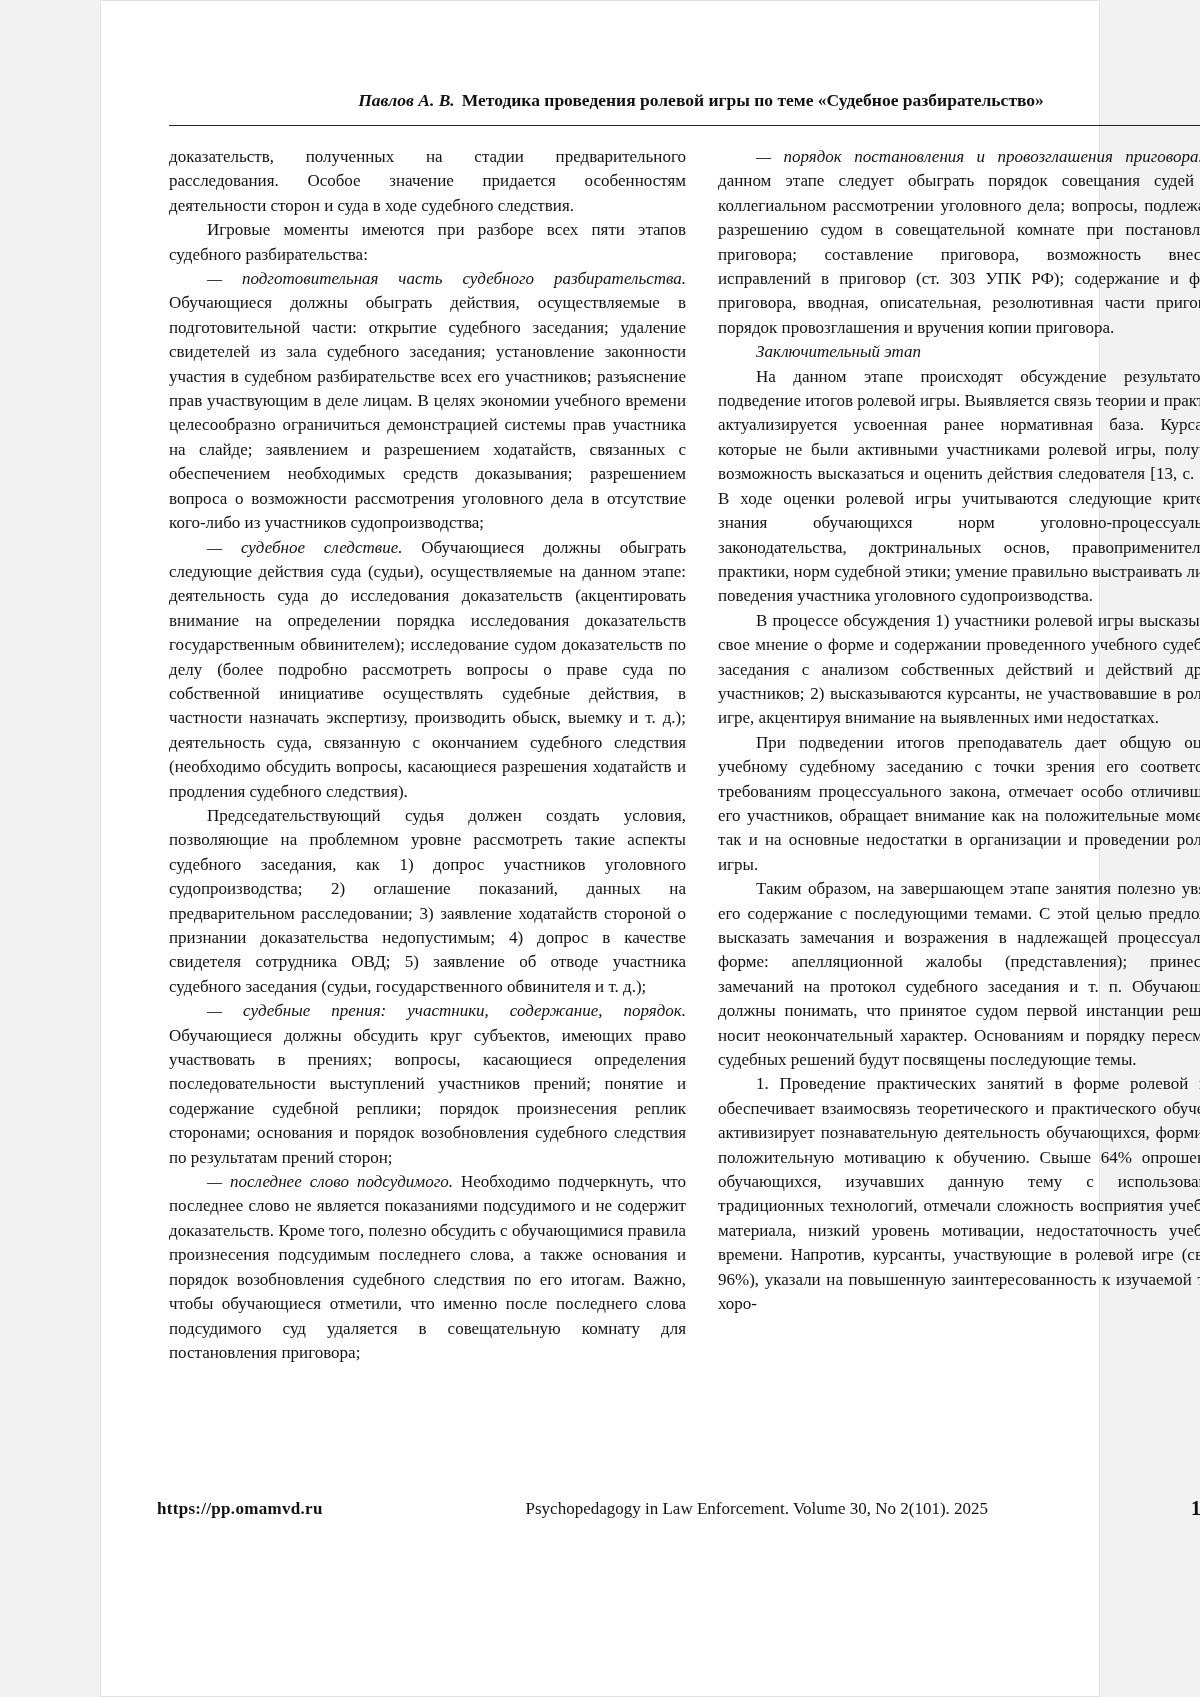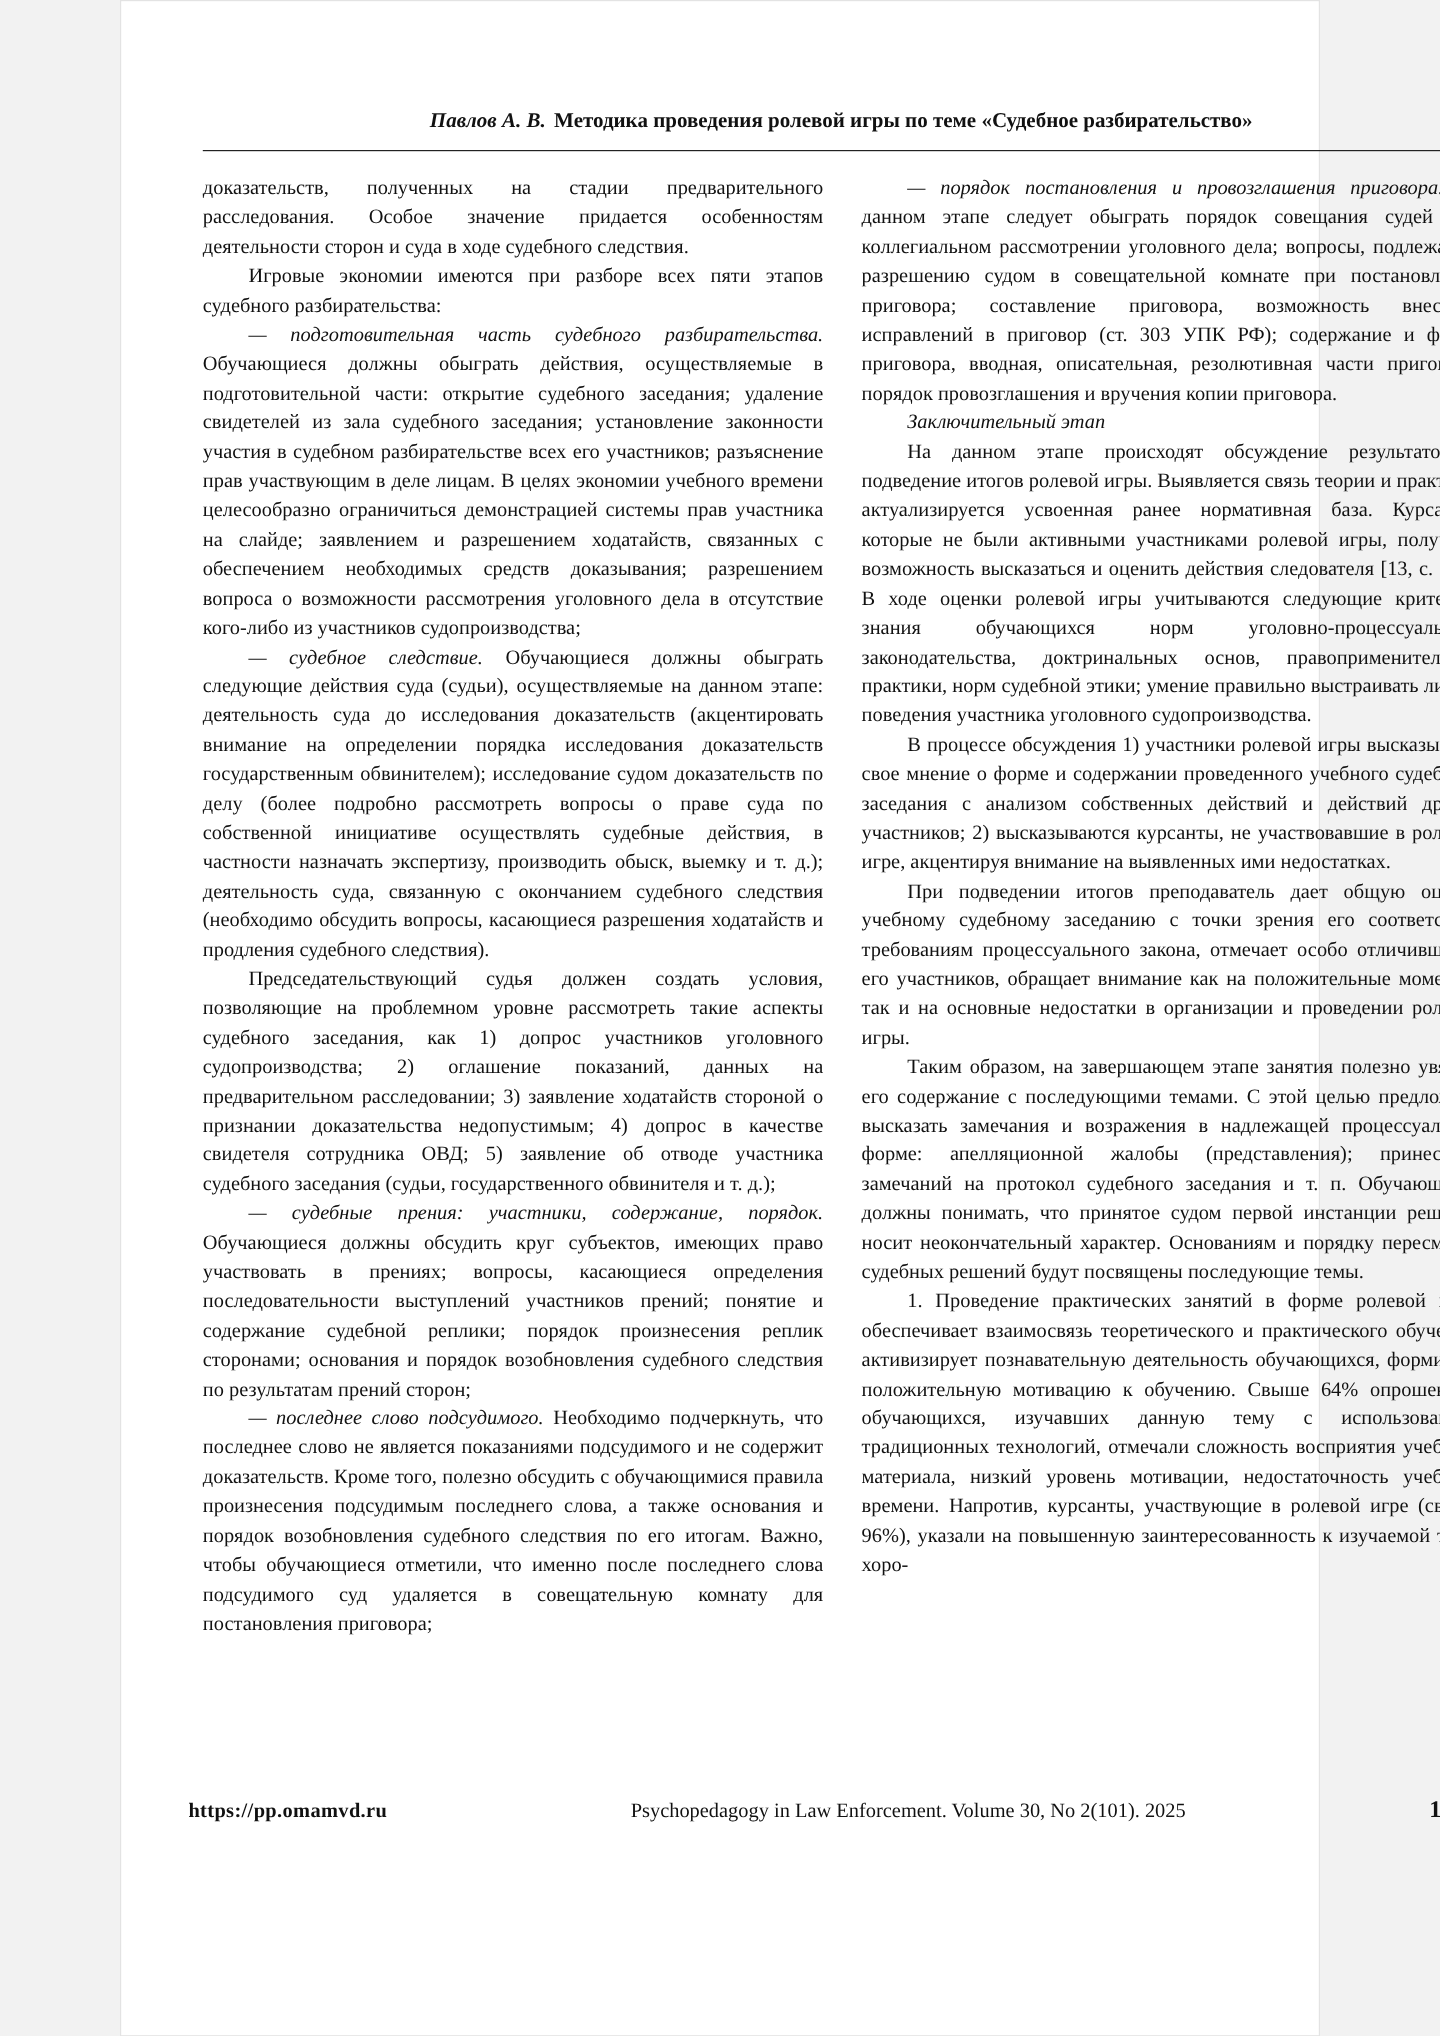--- a/index.html
+++ b/index.html
@@ -96,21 +96,21 @@
 
   <header class="running-head">
     <span class="author">Павлов А. В.</span><span class="title">Методика проведения ролевой игры по теме «Судебное разбирательство»</span>
   </header>
 
   <div class="header-rule"></div>
 
   <main class="columns">
     <div class="col" id="col-left">
         <p class="para"><span>доказательств, полученных на стадии предварительного расследования. Особое значение придается особенностям деятельности сторон и суда в ходе судебного следствия.</span></p>
-        <p class="para indent"><span>Игровые экономии имеются при разборе всех пяти этапов судебного разбирательства:</span></p>
+        <p class="para indent"><span>Игровые моменты имеются при разборе всех пяти этапов судебного разбирательства:</span></p>
         <p class="para indent"><span class="it">— подготовительная часть судебного разбирательства.</span><span> Обучающиеся должны обыграть действия, осуществляемые в подготовительной части: открытие судебного заседания; удаление свидетелей из зала судебного заседания; установление законности участия в судебном разбирательстве всех его участников; разъяснение прав участвующим в деле лицам. В целях экономии учебного времени целесообразно ограничиться демонстрацией системы прав участника на слайде; заявлением и разрешением ходатайств, связанных с обеспечением необходимых средств доказывания; разрешением вопроса о возможности рассмотрения уголовного дела в отсутствие кого-либо из участников судопроизводства;</span></p>
         <p class="para indent"><span class="it">— судебное следствие.</span><span> Обучающиеся должны обыграть следующие действия суда (судьи), осуществляемые на данном этапе: деятельность суда до исследования доказательств (акцентировать внимание на определении порядка исследования доказательств государственным обвинителем); исследование судом доказательств по делу (более подробно рассмотреть вопросы о праве суда по собственной инициативе осуществлять судебные действия, в частности назначать экспертизу, производить обыск, выемку и т. д.); деятельность суда, связанную с окончанием судебного следствия (необходимо обсудить вопросы, касающиеся разрешения ходатайств и продления судебного следствия).</span></p>
         <p class="para indent"><span>Председательствующий судья должен создать условия, позволяющие на проблемном уровне рассмотреть такие аспекты судебного заседания, как 1) допрос участников уголовного судопроизводства; 2) оглашение показаний, данных на предварительном расследовании; 3) заявление ходатайств стороной о признании доказательства недопустимым; 4) допрос в качестве свидетеля сотрудника ОВД; 5) заявление об отводе участника судебного заседания (судьи, государственного обвинителя и т. д.);</span></p>
         <p class="para indent"><span class="it">— судебные прения: участники, содержание, порядок.</span><span> Обучающиеся должны обсудить круг субъектов, имеющих право участвовать в прениях; вопросы, касающиеся определения последовательности выступлений участников прений; понятие и содержание судебной реплики; порядок произнесения реплик сторонами; основания и порядок возобновления судебного следствия по результатам прений сторон;</span></p>
         <p class="para indent"><span class="it">— последнее слово подсудимого.</span><span> Необходимо подчеркнуть, что последнее слово не является показаниями подсудимого и не содержит доказательств. Кроме того, полезно обсудить с обучающимися правила произнесения подсудимым последнего слова, а также основания и порядок возобновления судебного следствия по его итогам. Важно, чтобы обучающиеся отметили, что именно после последнего слова подсудимого суд удаляется в совещательную комнату для постановления приговора;</span></p>
       </div>
     <div class="col" id="col-right">
         <p class="para indent"><span class="it">— порядок постановления и провозглашения приговора.</span><span> На данном этапе следует обыграть порядок совещания судей при коллегиальном рассмотрении уголовного дела; вопросы, подлежащие разрешению судом в совещательной комнате при постановлении приговора; составление приговора, возможность внесения исправлений в приговор (ст. 303 УПК РФ); содержание и форма приговора, вводная, описательная, резолютивная части приговора; порядок провозглашения и вручения копии приговора.</span></p>
         <p class="para indent"><span class="it">Заключительный этап</span></p>
         <p class="para indent"><span>На данном этапе происходят обсуждение результатов и подведение итогов ролевой игры. Выявляется связь теории и практики, актуализируется усвоенная ранее нормативная база. Курсанты, которые не были активными участниками ролевой игры, получают возможность высказаться и оценить действия следователя [13, с. 273]. В ходе оценки ролевой игры учитываются следующие критерии: знания обучающихся норм уголовно-процессуального законодательства, доктринальных основ, правоприменительной практики, норм судебной этики; умение правильно выстраивать линию поведения участника уголовного судопроизводства.</span></p>

